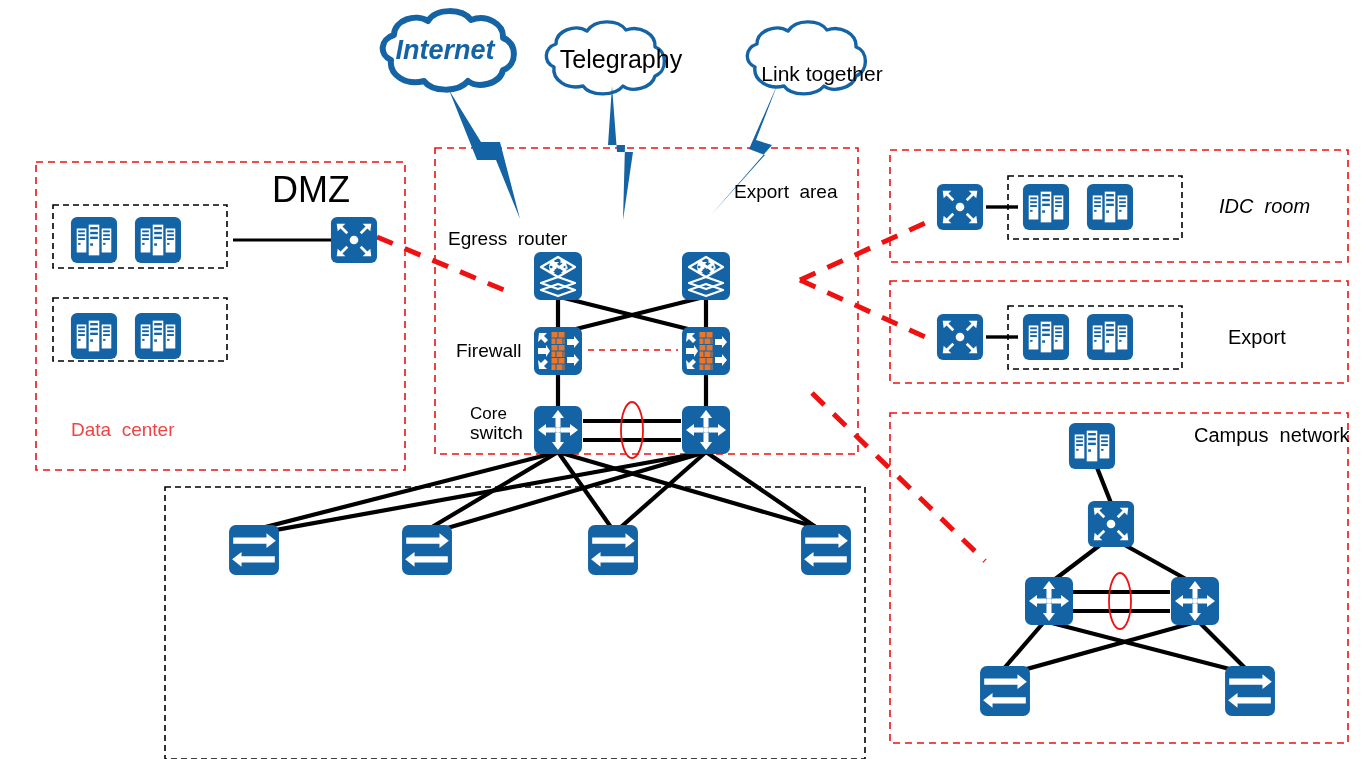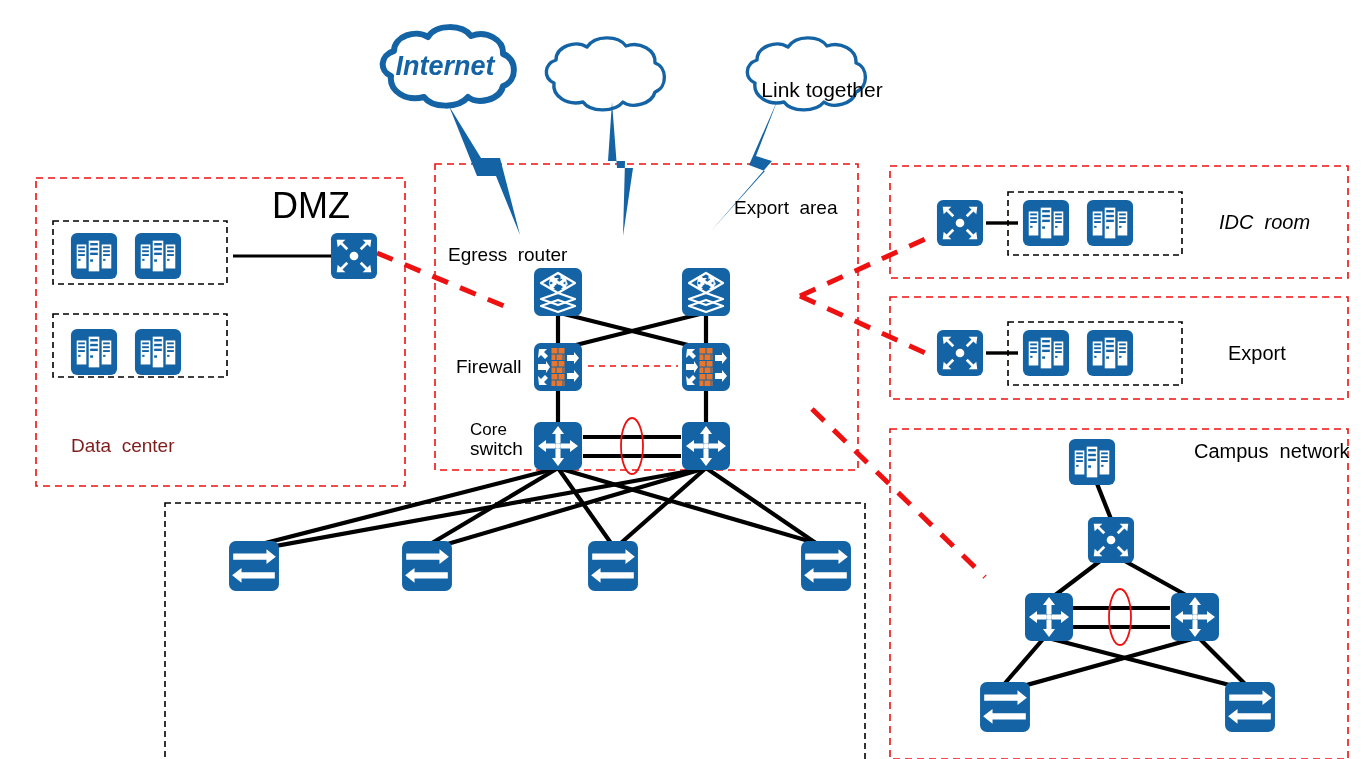--- a/index.html
+++ b/index.html
@@ -2,28 +2,28 @@
 <html><head>
 <meta charset="utf-8">
 <title>Network Topology Diagram</title>
 <style>
   html,body{margin:0;padding:0;background:#ffffff;}
   body{
     width:1369px;height:759px;overflow:hidden;
     font-family:"Liberation Sans","DejaVu Sans",sans-serif;
     position:relative;
   }
-  #stage{position:absolute;left:0;top:16px;width:1369px;height:680px;}
+  #stage{position:absolute;left:0;top:0;width:1369px;height:680px;}
   #stage svg{position:absolute;left:0;top:0;width:1369px;height:759px;}
   .lbl{
     position:absolute;white-space:pre;color:#000;
     font-family:"Liberation Sans","DejaVu Sans",sans-serif;
     line-height:1.12;
   }
-  .lbl.red{color:#7f1d1d;}
+  .lbl.red{color:#ef4444;}
 </style>
 </head>
 <body>
 
 <div id="stage">
 
 <svg viewBox="0 0 1369 759" xmlns="http://www.w3.org/2000/svg">
   <defs>
 
     <symbol id="ico-server" viewBox="0 0 100 100">
@@ -270,20 +270,21 @@
   <use href="#ico-server" x="1068" y="422" width="48" height="48"></use>
   <use href="#ico-agg" x="1087" y="500" width="48" height="48"></use>
   <use href="#ico-core" x="1024" y="576" width="50" height="50"></use>
   <use href="#ico-core" x="1170" y="576" width="50" height="50"></use>
   <use href="#ico-access" x="979" y="665" width="52" height="52"></use>
   <use href="#ico-access" x="1224" y="665" width="52" height="52"></use>
 </svg>
 
 <div class="lbl" style="left:373px;top:35px;width:144px;text-align:center;font-size:27px;font-weight:bold;font-style:italic;color:#1464a5;">Internet</div>
 
+<div class="lbl" style="left:536px;top:45px;width:170px;text-align:center;font-size:25px;">Telegraphy</div>
 
 <div class="lbl" style="left:737px;top:48px;width:170px;text-align:center;font-size:21px;margin-top:14px;">Link together</div>
 
 <div class="lbl" style="left:272px;top:170px;font-size:36px;">DMZ</div>
 
 <div class="lbl red" style="left:71px;top:419px;font-size:19px;">Data  center</div>
 
 <div class="lbl" style="left:734px;top:181px;font-size:19px;">Export  area</div>
 
 <div class="lbl" style="left:448px;top:228px;font-size:19px;">Egress  router</div>

